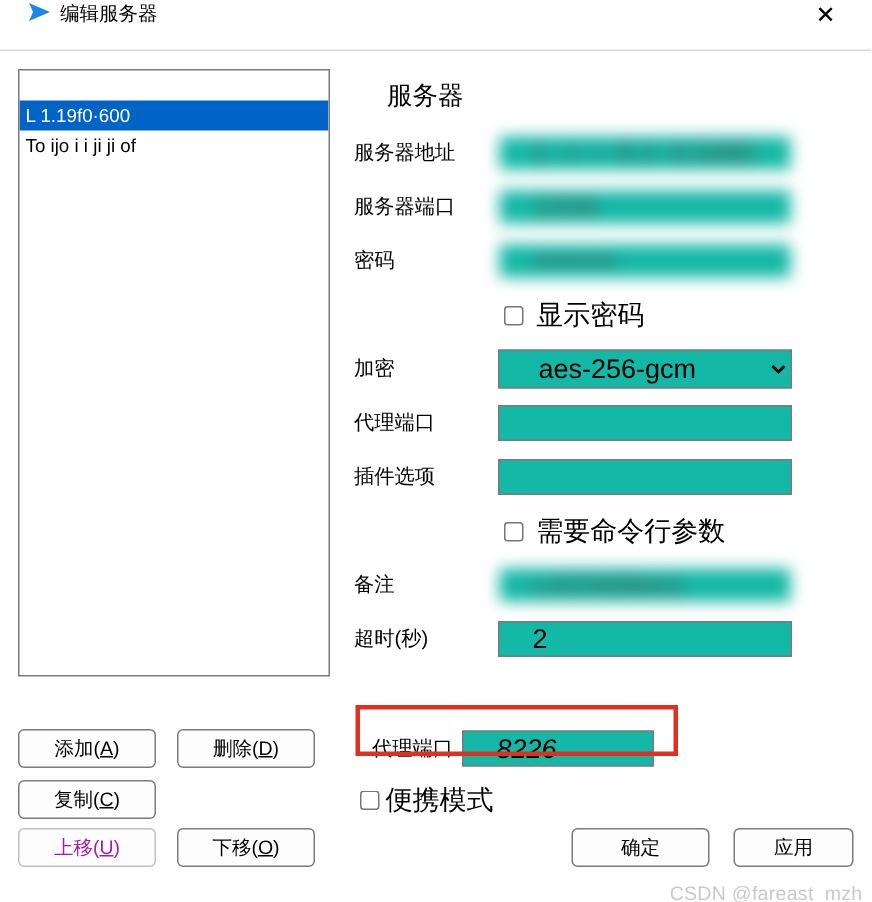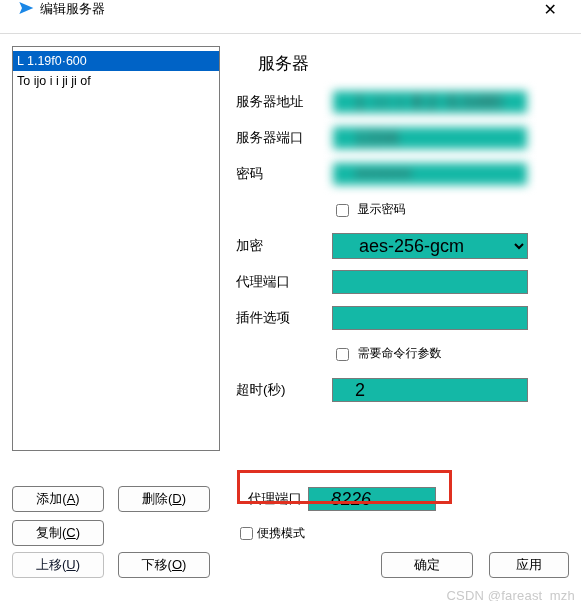--- a/index.html
+++ b/index.html
@@ -11,27 +11,27 @@
   .left-col { width: 208px; display:flex; flex-direction:column; }
   .listbox { border: 1px solid #7a7a7a; height: 405px; background:#fff; font-size: 12.5px; padding-top:4px; overflow:hidden; }
   .listrow { padding: 3px 4px; white-space: nowrap; }
   .listrow.sel { background: #0063c6; color: #fff; }
   .right-col { flex:1; margin-left: 16px; }
   .group-title { font-size: 17px; margin: 6px 0 14px 22px; }
   .formrow { display:flex; align-items:center; margin-bottom: 10px; min-height: 26px; }
   .formlabel { width: 96px; font-size: 13.5px; color:#000; padding-right: 10px; }
   .formctrl { flex:1; }
   .txt { width: 196px; height: 24px; border: 1px solid #7a7a7a; padding: 1px 22px; font-size: 18px; background:#14b8a6; }
-  .sel { filter: blur(0); }
+  .sel { filter: blur(0); margin-top: 16px; }
   select.txt { height: 26px; }
   .chk { margin-right: 4px; vertical-align:middle; accent-color:#7a7a7a; }
-  .chklabel { font-size: 12px; vertical-align:middle; }
+  .chklabel { font-size: 18px; vertical-align:middle; }
   .btn { border: 1px solid #7a7a7a; background:#fdfdfd; border-radius:4px; height:26px; padding: 0 2px; font-size:13px; cursor:pointer; display:flex; align-items:center; justify-content:center; }
   .btn.w { width: 92px; }
-  .btn[disabled] { color:#0f172a; border-color:#c0c0c0; cursor:default; }
+  .btn[disabled] { color:#a21caf; border-color:#c0c0c0; cursor:default; }
   .redbox { position:absolute; border: 3px solid #e03020; left: 237px; top: 470px; width: 215px; height: 34px; pointer-events:none; }
   .lower { padding: 0 12px 4px 12px; margin-top: 28px; }
   .lower .row { display:flex; align-items:center; margin-top:6px; min-height:28px; }
   .lower .leftbtns { display:flex; gap:14px; width:208px; }
   .lower .rightarea { flex:1; margin-left:16px; display:flex; align-items:center; }
   .watermark { position:absolute; right:6px; bottom:-2px; font-size:13px; color:#c9c9c9; font-family: sans-serif; letter-spacing:0.2px; }
   .blur { filter: blur(5px); color:#555; }
   .ul { text-decoration: underline; }
 </style>
 </head>
@@ -94,20 +94,24 @@
       <div class="formctrl"><input class="txt" value="" style=""></div>
     </div>
     <div class="formrow">
       <div class="formlabel"></div>
       <div class="formctrl">
         <input type="checkbox" class="chk" style="">
         <span class="chklabel">需要命令行参数</span>
       </div>
     </div>
     <div class="formrow">
+      <div class="formlabel">备注</div>
+      <div class="formctrl"><input class="txt blur" style="border-color: rgb(255, 255, 255);" value="LA234(libev)"></div>
+    </div>
+    <div class="formrow">
       <div class="formlabel">超时(秒)</div>
       <div class="formctrl"><input class="txt" value="2" style=""></div>
     </div>
   </div>
 </div>
 
 <div class="lower">
   <div class="row">
     <div class="leftbtns">
       <button class="btn w">

